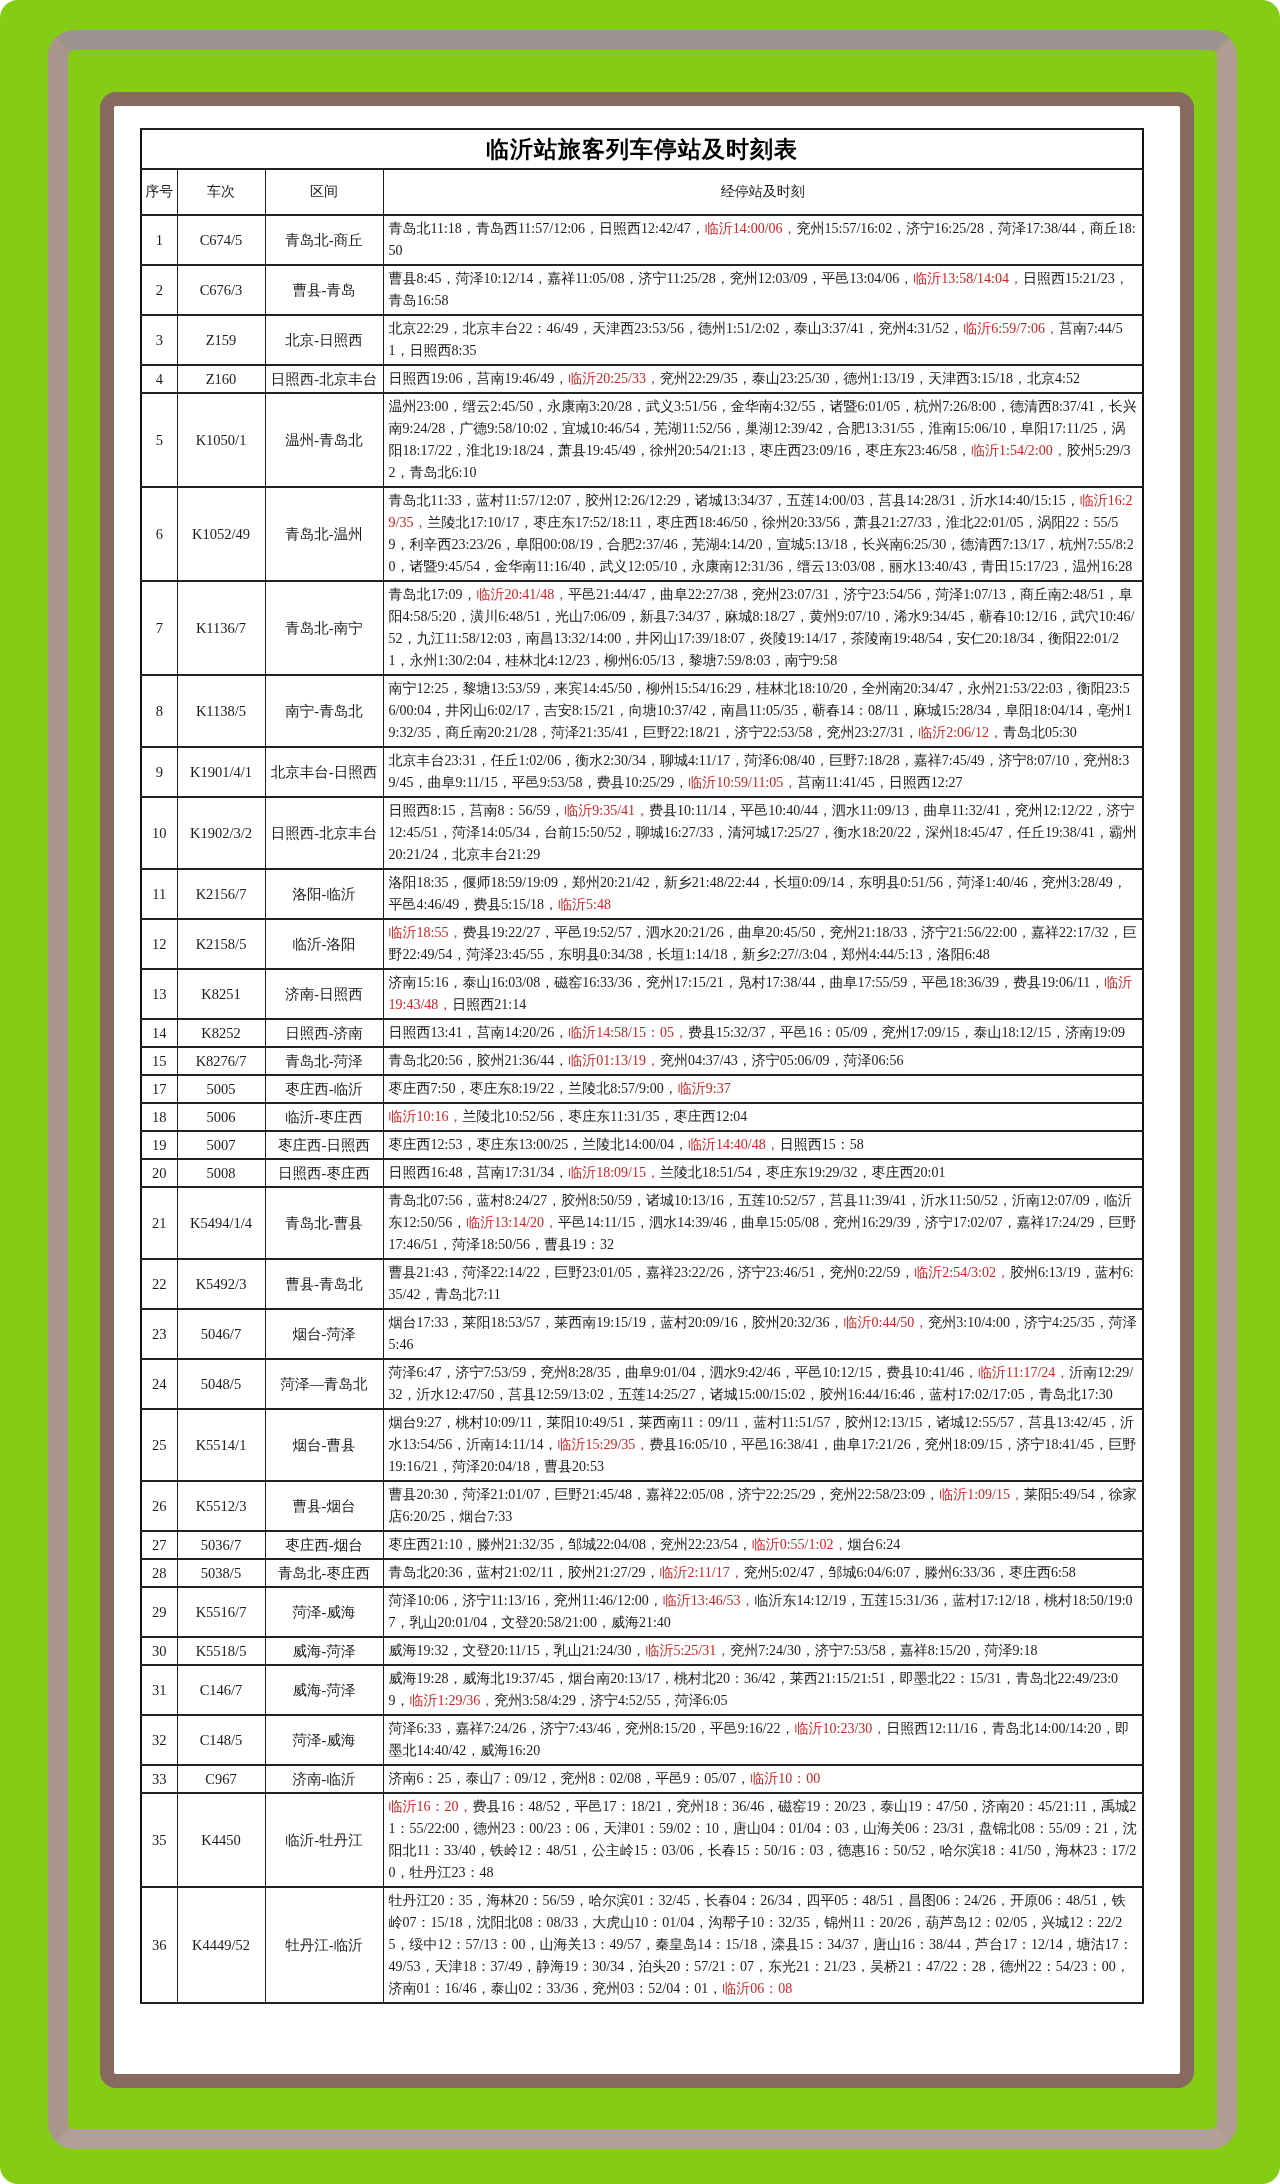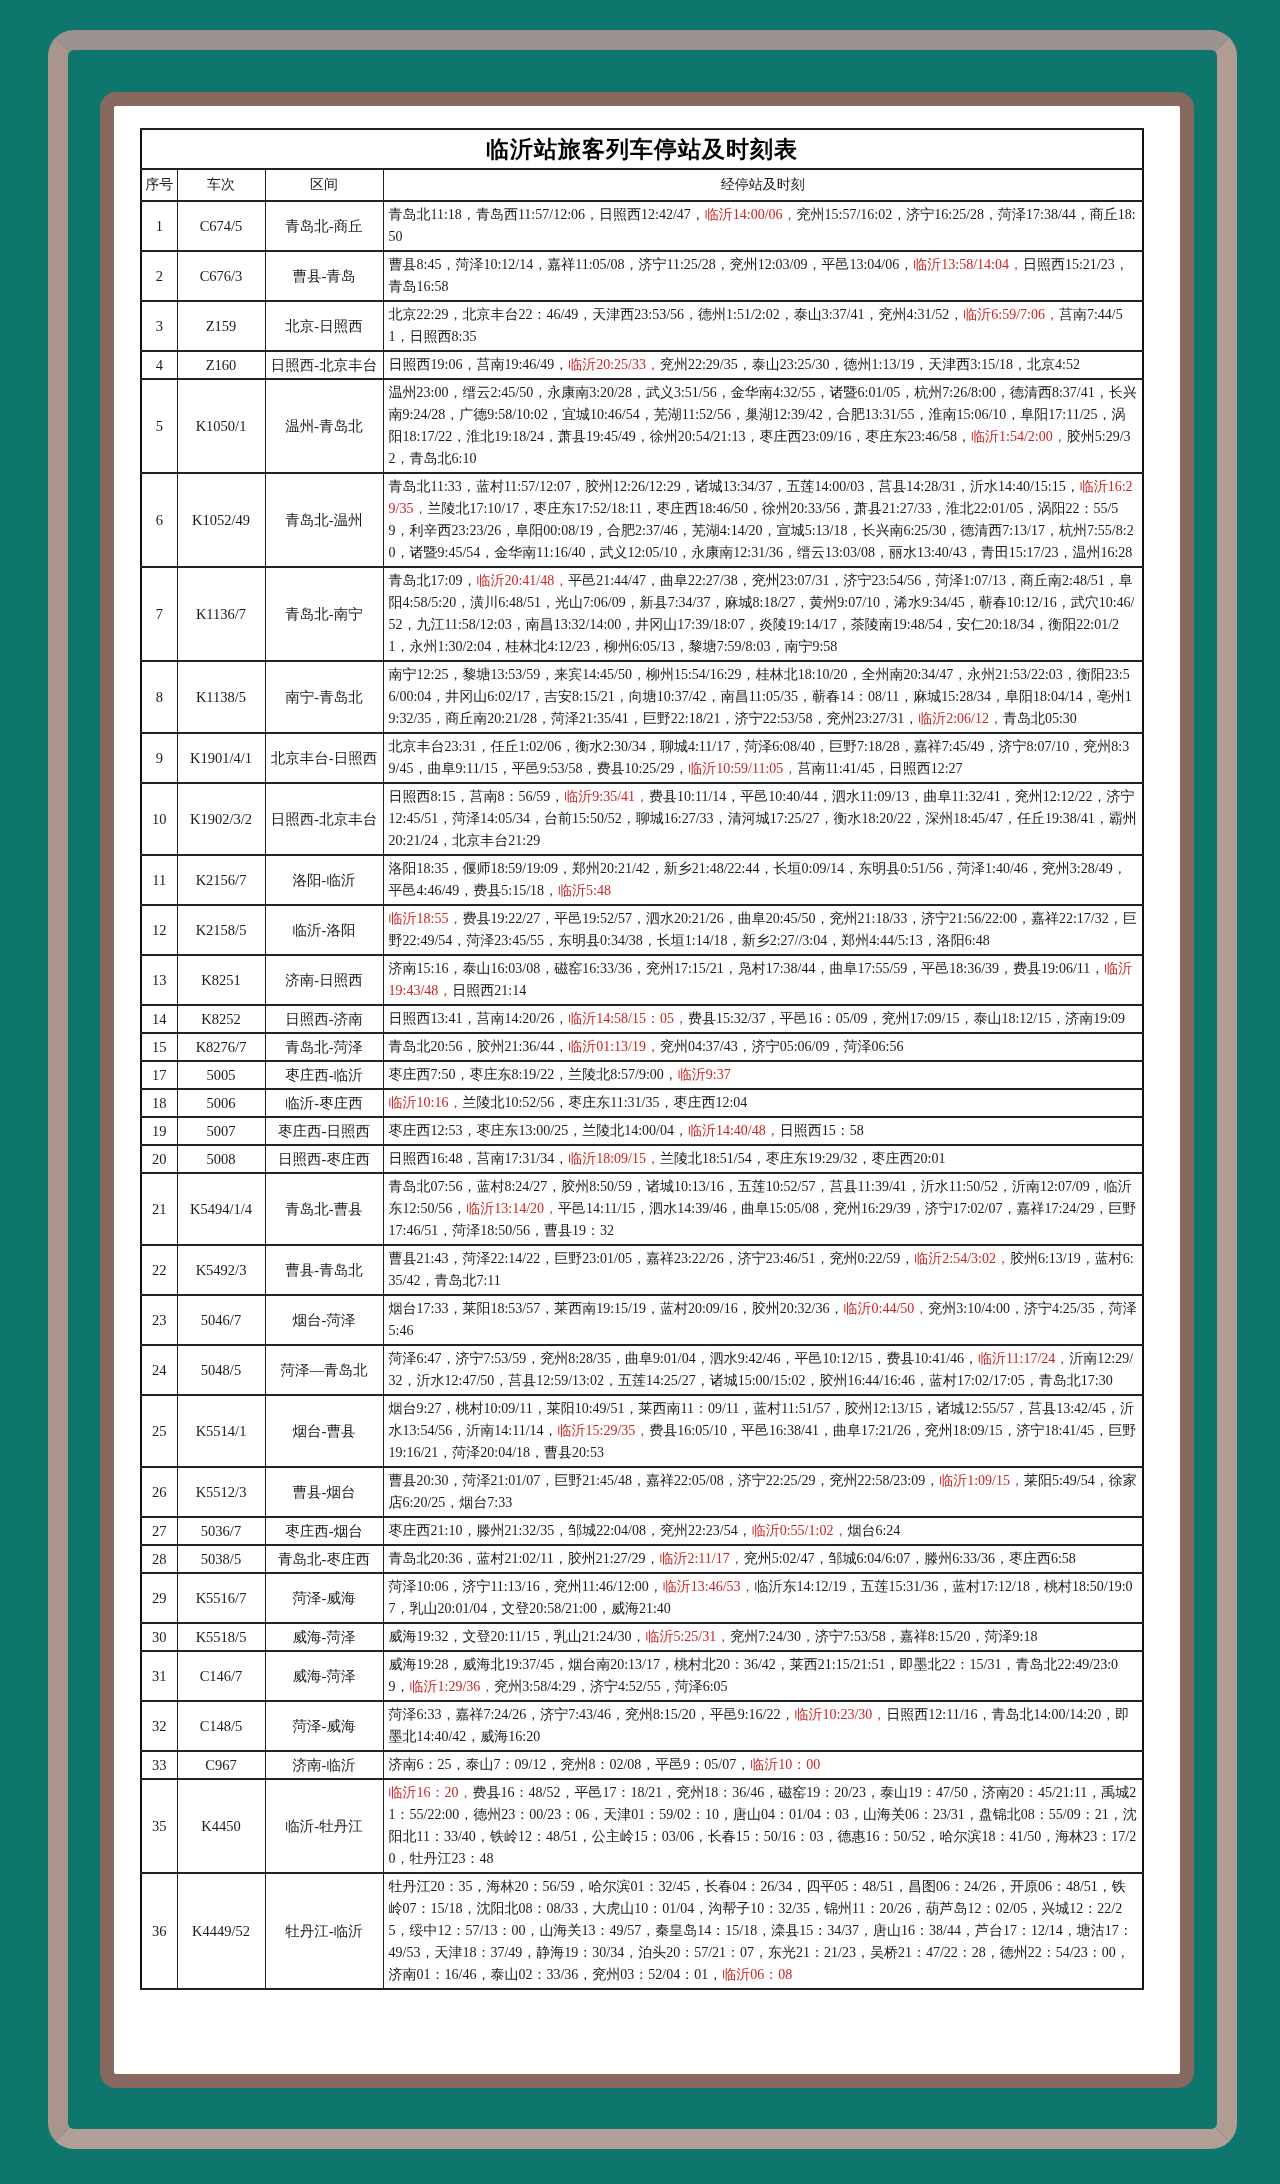--- a/index.html
+++ b/index.html
@@ -1,21 +1,21 @@
 <!DOCTYPE html>
 <html style="--red: #cc2222;"><head>
 <meta charset="utf-8">
 <style>
   html,body{margin:0;padding:0;}
   body{
     width:1280px;height:2184px;background:#ffffff;
     font-family:"Liberation Serif","DejaVu Serif",serif;
     color:#1a1a1a;
   }
-  .page{position:relative;width:1280px;height:2184px;background:#0f766e;overflow:hidden;}
+  .page{position:relative;width:1280px;height:2184px;background:#84cc16;overflow:hidden;border-radius:18px;}
   .outer-frame{
     position:absolute;left:48px;top:30px;width:1189px;height:2119px;
     box-sizing:border-box;border:20px solid;
     border-color:#9c9290 #b19c93 #b2a098 #aa958c;
     border-radius:26px;
   }
   .inner-frame{
     position:absolute;left:100px;top:92px;width:1094px;height:1996px;
     box-sizing:border-box;border:14px solid #87695f;border-radius:16px;background:#ffffff;
   }
@@ -25,21 +25,21 @@
   }
   table.timetable th,table.timetable td{
     border:1px solid #222;border-top-width:2px;border-bottom-width:2px;
     vertical-align:middle;
   }
   table.timetable{border:2px solid #111;}
   .title-cell{
     font-size:23px;font-weight:bold;text-align:center;
     padding:4px 0 3px 0;letter-spacing:1px;color:#000;
   }
-  tr.header-row th{font-weight:normal;font-size:14px;padding:6px 0;text-align:center;}
+  tr.header-row th{font-weight:normal;font-size:14px;padding:13px 0;text-align:center;}
   td.c-no,td.c-train,td.c-route{text-align:center;font-size:14.5px;padding:1px 2px;}
   td.c-stops{text-align:left;font-size:14px;line-height:22px;padding:2px 5px;word-break:break-all;}
   .red{color:var(--red,#cc2222);}
 </style>
 </head>
 <body>
 
 <div class="page">
   <div class="outer-frame"></div>
   <div class="inner-frame"></div>

